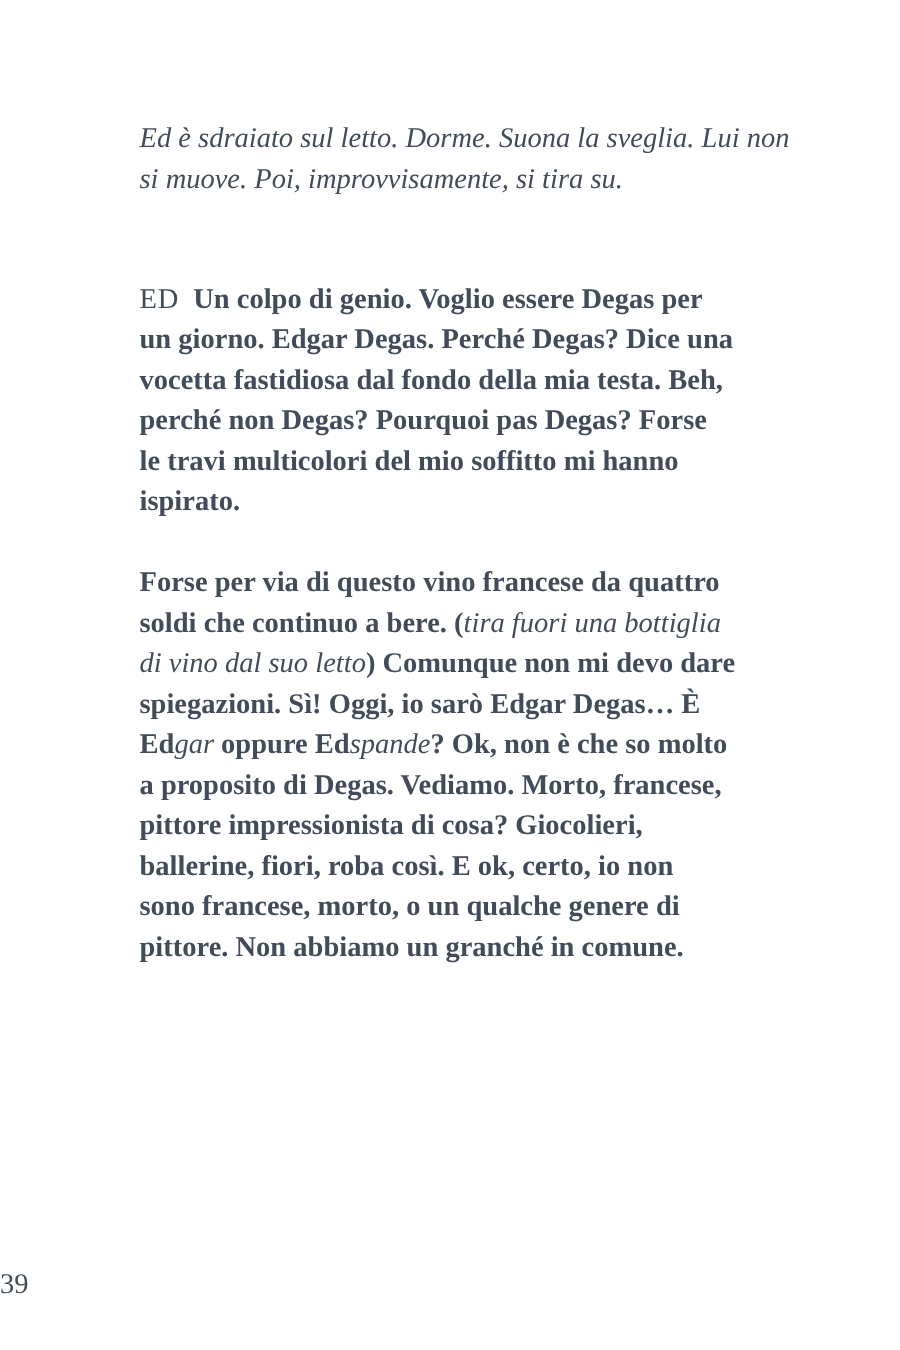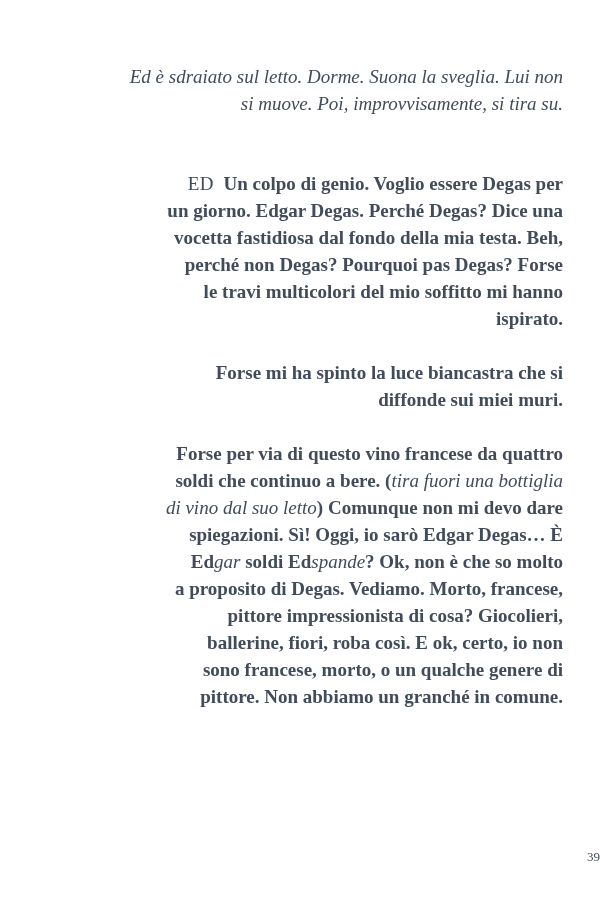--- a/index.html
+++ b/index.html
@@ -20,54 +20,52 @@
     position: absolute;
     left: 93px;
     top: 63px;
     width: 470px;
     font-size: 19px;
     line-height: 27px;
     white-space: pre-line;
     text-align: left;
   }
   .text-block p {
-    margin: 0 0 27px 0;
-    text-align: right;
+    margin: 16px 0 27px 0;
   }
   .text-block p.opening {
     margin-bottom: 53px;
   }
   .run.italic { font-style: italic; }
   .run.bold   { font-weight: normal; letter-spacing: 0.5px; }
   .run.normal { font-style: normal; font-weight: bold; }
   .page-number {
     position: absolute;
     top: 843px;
     left: 0;
     width: 100%;
-    text-align: right;
-    font-size: 13px;
+    text-align: left;
+    font-size: 19px;
     line-height: 27px;
   }
 </style>
 </head>
 <body>
 
 <div class="book-page">
   <div class="text-block"><p class="stage-direction opening"><span class="run italic">Ed è sdraiato sul letto. Dorme. Suona la sveglia. Lui non
 si muove. Poi, improvvisamente, si tira su.</span></p><p class="speech"><span class="run bold">ED</span><span class="run normal"> Un colpo di genio. Voglio essere Degas per
 un giorno. Edgar Degas. Perché Degas? Dice una
 vocetta fastidiosa dal fondo della mia testa. Beh,
 perché non Degas? Pourquoi pas Degas? Forse
 le travi multicolori del mio soffitto mi hanno
-ispirato.</span></p><p class="speech"><span class="run normal">Forse mi ha spinto la luce biancastra che si
-diffonde sui miei muri.</span></p><p class="speech"><span class="run normal">Forse per via di questo vino francese da quattro
+ispirato.</span></p><p class="speech"><span class="run normal">Forse per via di questo vino francese da quattro
 soldi che continuo a bere. (</span><span class="run italic">tira fuori una bottiglia
 di vino dal suo letto</span><span class="run normal">) Comunque non mi devo dare
 spiegazioni. Sì! Oggi, io sarò Edgar Degas… È
-Ed</span><span class="run italic">gar</span><span class="run normal"> soldi Ed</span><span class="run italic">spande</span><span class="run normal">? Ok, non è che so molto
+Ed</span><span class="run italic">gar</span><span class="run normal"> oppure Ed</span><span class="run italic">spande</span><span class="run normal">? Ok, non è che so molto
 a proposito di Degas. Vediamo. Morto, francese,
 pittore impressionista di cosa? Giocolieri,
 ballerine, fiori, roba così. E ok, certo, io non
 sono francese, morto, o un qualche genere di
 pittore. Non abbiamo un granché in comune.</span></p></div>
   <div class="page-number">39</div>
 </div>
 
 </body></html>

